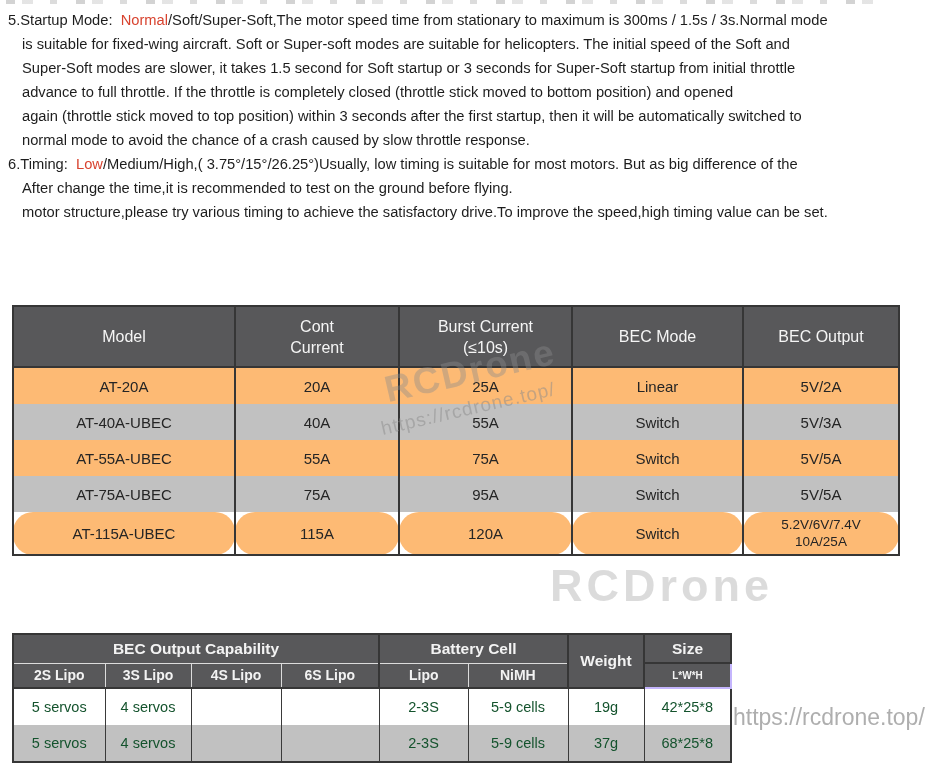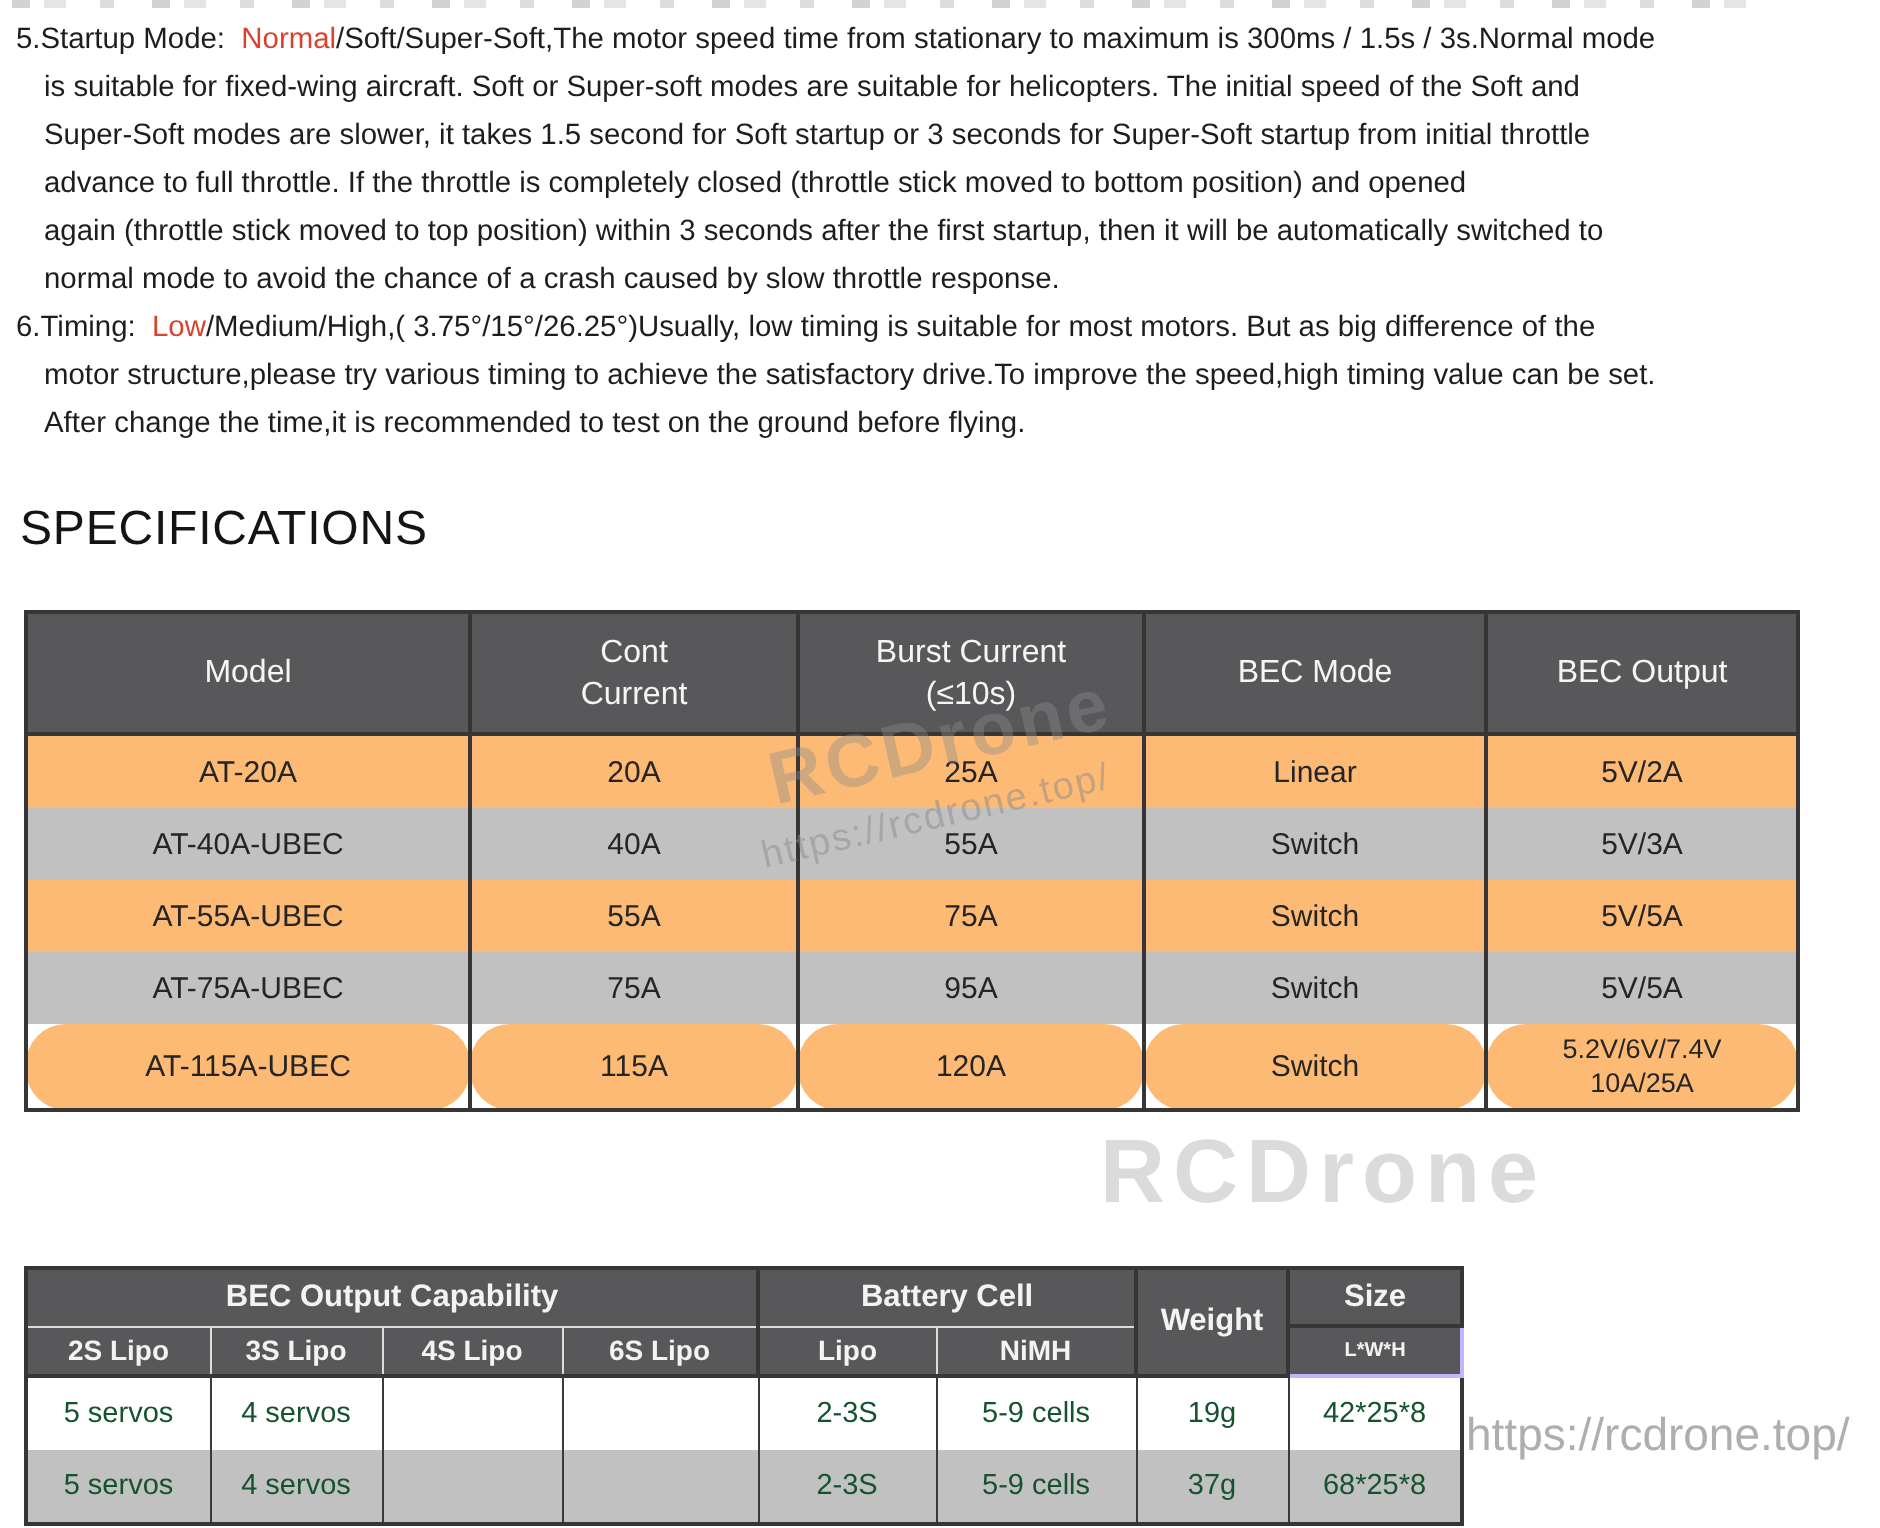--- a/index.html
+++ b/index.html
@@ -89,27 +89,26 @@
           <div class="line">Super-Soft modes are slower, it takes 1.5 second for Soft startup or 3 seconds for Super-Soft startup from initial throttle</div>
           <div class="line">advance to full throttle. If the throttle is completely closed (throttle stick moved to bottom position) and opened</div>
           <div class="line">again (throttle stick moved to top position) within 3 seconds after the first startup, then it will be automatically switched to</div>
           <div class="line">normal mode to avoid the chance of a crash caused by slow throttle response.</div>
         </div>
     </div>
     <div class="para">
       <div class="line first"><span>6.Timing:  </span><span class="red">Low</span><span>/Medium/High,( 3.75°/15°/26.25°)Usually, low timing is suitable for most motors. But as big difference of the</span></div>
       <div>
 
-      <div class="line">motor structure,please try various timing to achieve the satisfactory drive.To improve the speed,high timing value can be set.</div>
-          <div class="line">After change the time,it is recommended to test on the ground before flying.</div>
+      <div class="line">After change the time,it is recommended to test on the ground before flying.</div>
+          <div class="line">motor structure,please try various timing to achieve the satisfactory drive.To improve the speed,high timing value can be set.</div>
         </div>
     </div>
   </div>
 
-  <h1 class="spec-heading">SPECIFICATIONS</h1>
 
   <table class="t1">
     <colgroup>
       <col style="width:222px">
         <col style="width:164px">
         <col style="width:173px">
         <col style="width:171px">
         <col style="width:156px">
     </colgroup>
     <thead>

